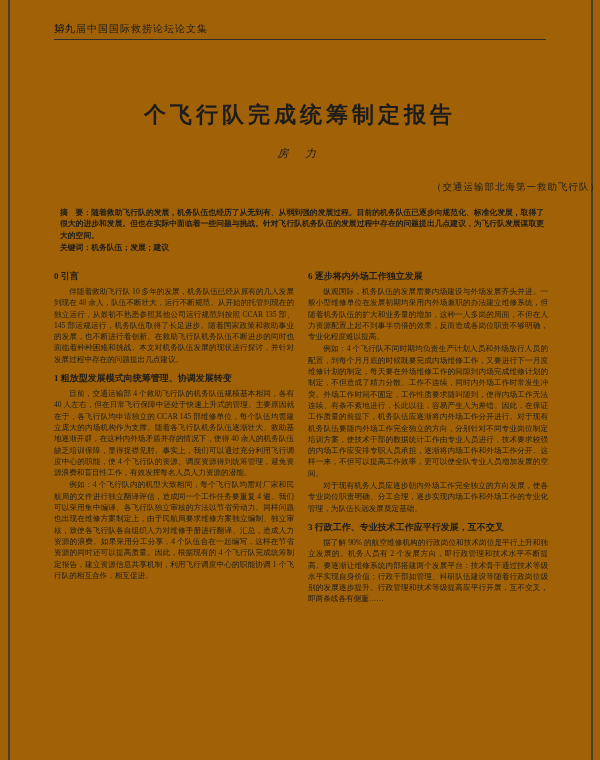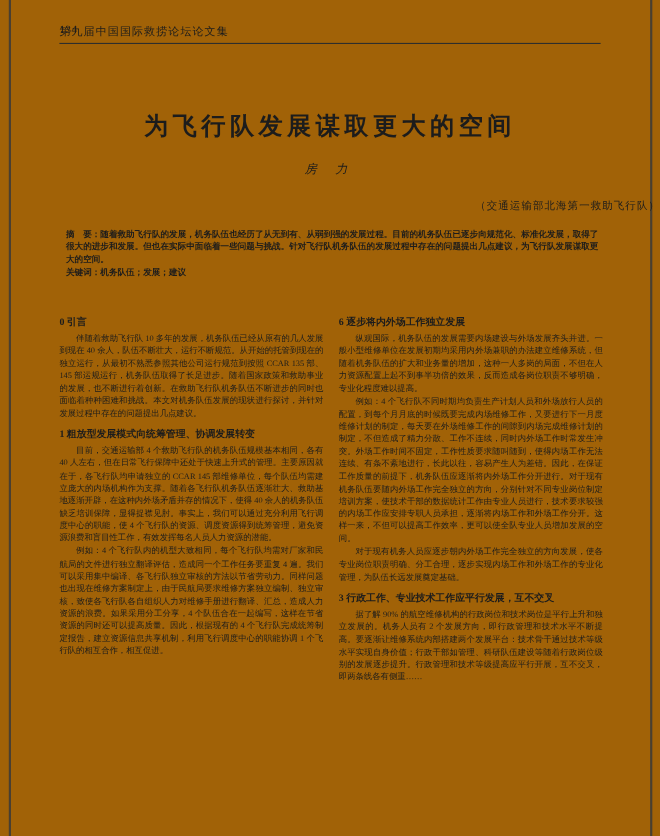--- a/index.html
+++ b/index.html
@@ -46,41 +46,41 @@
 
   .columns {
     position: absolute; top: 270px; left: 54px; right: 52px; bottom: 10px;
     display: flex; gap: 14px;
   }
   .col { width: 50%; }
 
   .sec-heading {
     font-size: 9px; font-weight: bold; margin: 7px 0 4px 0; line-height: 12px;
   }
-  .col .sec-heading:first-child { margin-top: 16px; }
+  .col .sec-heading:first-child { margin-top: 0; }
   .body-para {
     font-size: 7.6px; line-height: 11.3px; text-align: justify;
     text-indent: 2em; margin: 0 0 1px 0;
   }
 </style>
 </head>
 <body>
 
 <div class="page">
 
   <div class="scan-edge left"></div>
   <div class="scan-edge right"></div>
 
   <div class="header">
     <span class="page-num">134</span>
     <span class="running-title">第九届中国国际救捞论坛论文集</span>
   </div>
   <div class="header-rule"></div>
 
-  <h1 class="paper-title">为飞行队发展谋取更大的空间</h1>
+  <h1 class="paper-title">个飞行队完成统筹制定报告</h1>
 
   <div class="author">房  力</div>
 
   <div class="affiliation">（交通运输部北海第一救助飞行队）</div>
 
   <div class="abstract-block">
     <div><span class="abstract-label">摘　要：</span><span>随着救助飞行队的发展，机务队伍也经历了从无到有、从弱到强的发展过程。目前的机务队伍已逐步向规范化、标准化发展，取得了很大的进步和发展。但也在实际中面临着一些问题与挑战。针对飞行队机务队伍的发展过程中存在的问题提出几点建议，为飞行队发展谋取更大的空间。</span></div>
     <div class="keywords-line"><span class="keywords-label">关键词：</span><span>机务队伍；发展；建议</span></div>
   </div>
 

